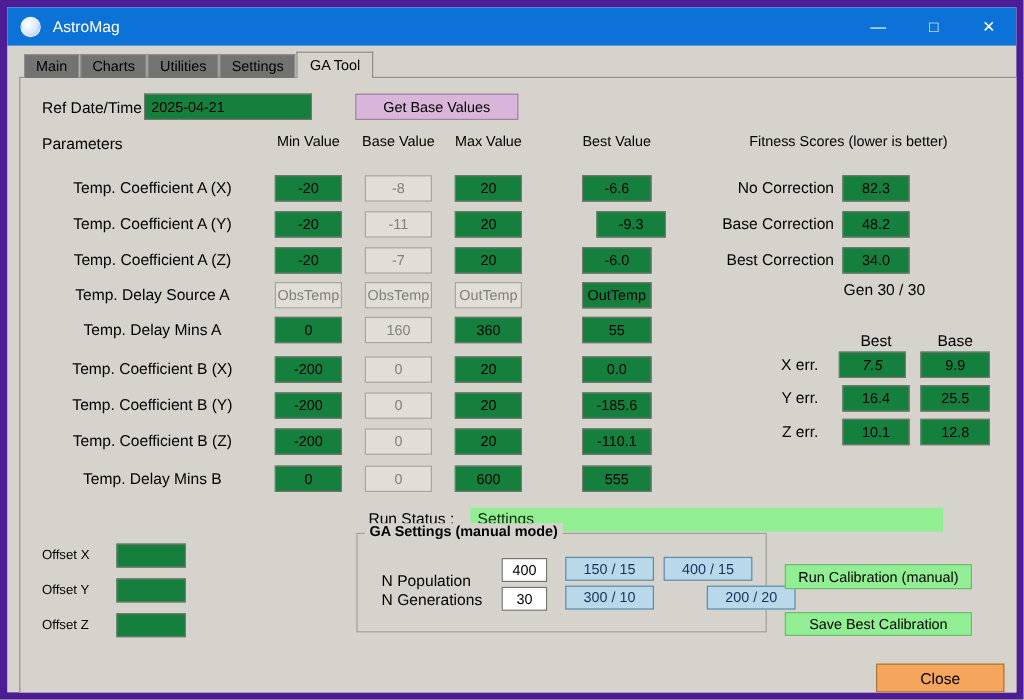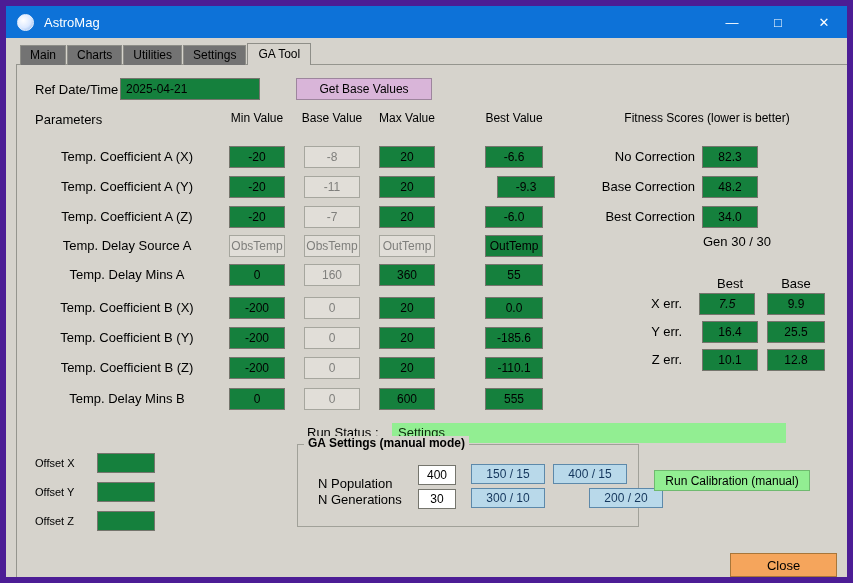--- a/index.html
+++ b/index.html
@@ -211,16 +211,17 @@
     </div>
 
     <div class="lbl lbl-sm" style="left:18px; top:392px;">Offset X</div>
     <input class="tb offset-input" style="left: 80px; top: 388px;" value="">
     <div class="lbl lbl-sm" style="left:18px; top:421px;">Offset Y</div>
     <input class="tb offset-input" style="left: 80px; top: 417px;" value="">
     <div class="lbl lbl-sm" style="left:18px; top:450px;">Offset Z</div>
     <input class="tb offset-input" style="left: 80px; top: 446px;" value="">
 
     <div class="btn btn-green" style="left:637px; top:405px; width:156px; height:21px;">Run Calibration (manual)</div>
+    <div class="btn btn-green" style="left:637px; top:445px; width:156px; height:20px;">Save Best Calibration</div>
     <div class="btn btn-orange" style="left:713px; top:488px; width:107px; height:24px;">Close</div>
 
   </div>
 </div>
 
 </body></html>

